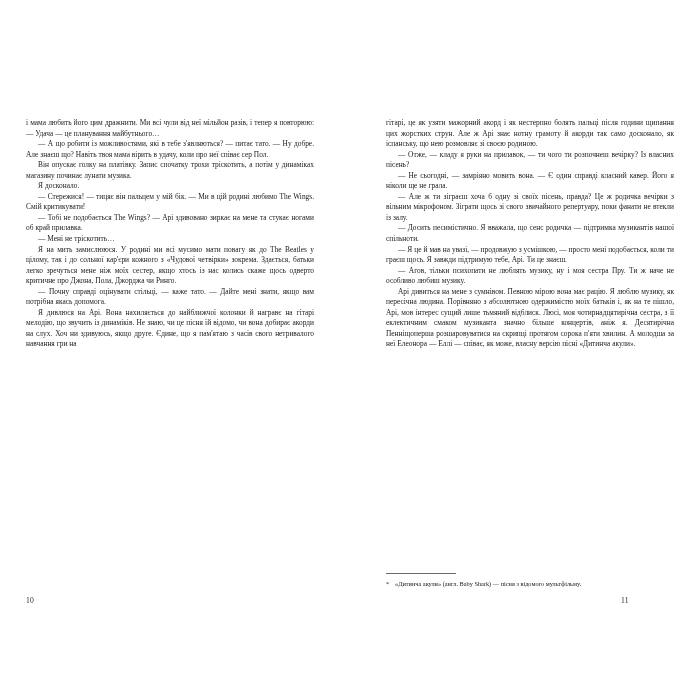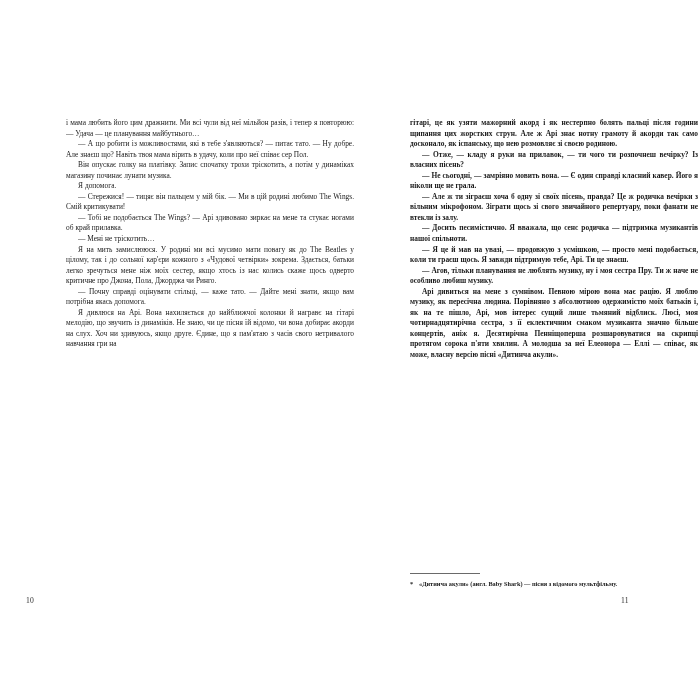--- a/index.html
+++ b/index.html
@@ -20,28 +20,26 @@
     top: 0;
     width: 700px;
     height: 700px;
     background: #ffffff;
   }
   .page {
     position: absolute;
     top: 118px;
     width: 288px;
     height: 470px;
-    margin-left: 40px;
   }
   .page-left {
     left: 26px;
   }
   .page-right {
-    left: 370px;
-    font-weight: bold;
+    left: 386px;
   }
   .col {
     position: absolute;
     left: 0;
     top: 0;
     width: 288px;
   }
   p.para {
     margin: 0;
     font-size: 7.4px;
@@ -99,39 +97,39 @@
 </head>
 <body>
 
 <div class="spread">
 
   <div class="page page-left">
     <div class="col">
       <p class="para noindent">і мама любить його цим дражнити. Ми всі чули від неї мільйон разів, і тепер я повторюю: — Удача — це планування майбутнього…</p>
       <p class="para">— А що робити із можливостями, які в тебе з'являються? — питає тато. — Ну добре. Але знаєш що? Навіть твоя мама вірить в удачу, коли про неї співає сер Пол.</p>
       <p class="para">Він опускає голку на платівку. Запис спочатку трохи тріскотить, а потім у динаміках магазину починає лунати музика.</p>
-      <p class="para">Я допомога.</p>
+      <p class="para">Я досконало.</p>
       <p class="para">— Стережися! — тицяє він пальцем у мій бік. — Ми в цій родині любимо The Wings. Смій критикувати!</p>
       <p class="para">— Тобі не подобається The Wings? — Арі здивовано зиркає на мене та стукає ногами об край прилавка.</p>
       <p class="para">— Мені не тріскотить…</p>
       <p class="para">Я на мить замислююся. У родині ми всі мусимо мати повагу як до The Beatles у цілому, так і до сольної кар'єри кожного з «Чудової четвірки» зокрема. Здається, батьки легко зречуться мене ніж моїх сестер, якщо хтось із нас колись скаже щось одверто критичне про Джона, Пола, Джорджа чи Ринго.</p>
       <p class="para">— Почну справді оцінувати стільці, — каже тато. — Дайте мені знати, якщо вам потрібна якась допомога.</p>
       <p class="para">Я дивлюся на Арі. Вона нахиляється до найближчої колонки й награвє на гітарі мелодію, що звучить із динаміків. Не знаю, чи це пісня їй відомо, чи вона добирає акорди на слух. Хоч ни здивуюсь, якщо друге. Єдине, що я пам'ятаю з часів свого нетривалого навчання гри на</p>
     </div>
   </div>
 
   <div class="page page-right">
     <div class="col">
       <p class="para noindent">гітарі, це як узяти мажорний акорд і як нестерпно болять пальці після години щипання цих жорстких струн. Але ж Арі знає нотну грамоту й акорди так само досконало, як іспанську, що нею розмовляє зі своєю родиною.</p>
       <p class="para">— Отже, — кладу я руки на прилавок, — ти чого ти розпочнеш вечірку? Із власних пісень?</p>
       <p class="para">— Не сьогодні, — замріяно мовить вона. — Є один справді класний кавер. Його я ніколи ще не грала.</p>
       <p class="para">— Але ж ти зіграєш хоча б одну зі своїх пісень, правда? Це ж родичка вечірки з вільним мікрофоном. Зіграти щось зі свого звичайного репертуару, поки фанати не втекли із залу.</p>
       <p class="para">— Досить песимістично. Я вважала, що сенс родичка — підтримка музикантів нашої спільноти.</p>
       <p class="para">— Я це й мав на увазі, — продовжую з усмішкою, — просто мені подобається, коли ти граєш щось. Я завжди підтримую тебе, Арі. Ти це знаєш.</p>
-      <p class="para">— Агов, тільки планування не люблять музику, ну і моя сестра Пру. Ти ж наче не особливо любиш музику.</p>
+      <p class="para">— Агов, тільки психопати не люблять музику, ну і моя сестра Пру. Ти ж наче не особливо любиш музику.</p>
       <p class="para">Арі дивиться на мене з сумнівом. Певною мірою вона має рацію. Я люблю музику, як пересічна людина. Порівняно з абсолютною одержимістю моїх батьків і, як на те пішло, Арі, мов інтерес сущий лише тьмяний відблиск. Люсі, моя чотирнадцятирічна сестра, з її еклектичним смаком музиканта значно більше концертів, аніж я. Десятирічна Пенніщоперша розшаровуватися на скрипці протягом сорока п'яти хвилин. А молодша за неї Елеонора — Еллі — співає, як може, власну версію пісні «Дитинча акули».</p>
     </div>
     <div class="footnote-sep">
       <div class="fn-rule"></div>
       <p class="footnote">
         <span class="fn-mark">*</span>
         <span>«Дитинча акули» (англ. Baby Shark) — пісня з відомого мультфільму.</span>
       </p>
     </div>
   </div>

